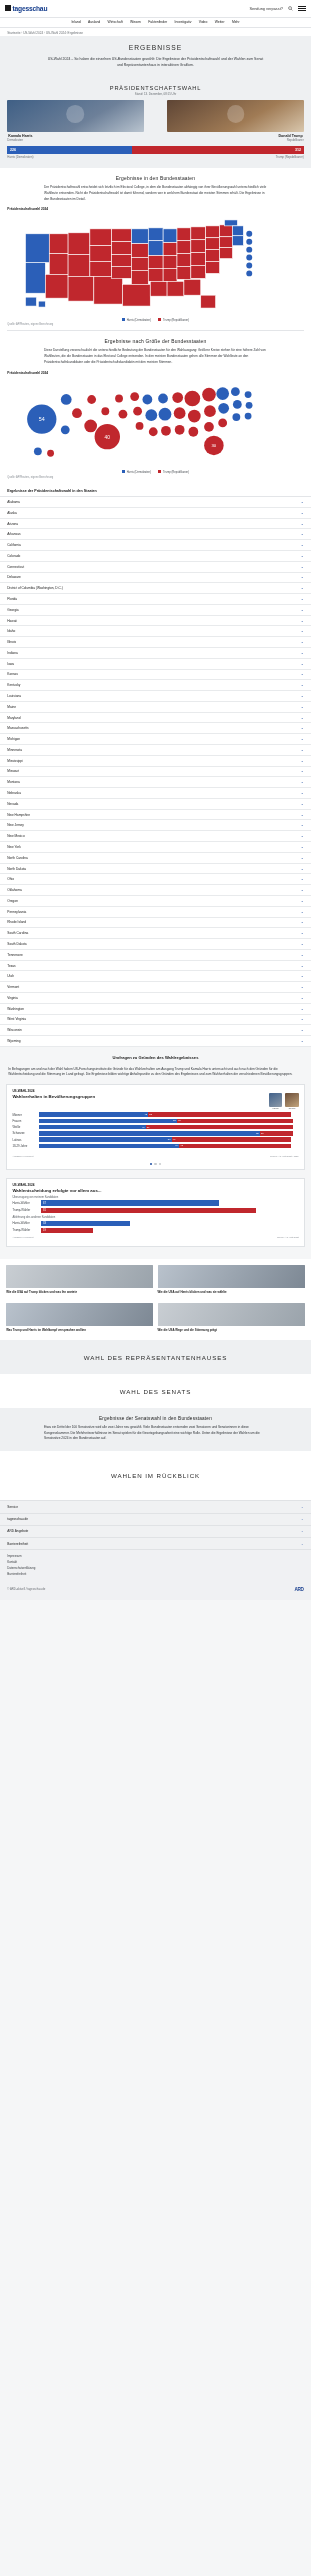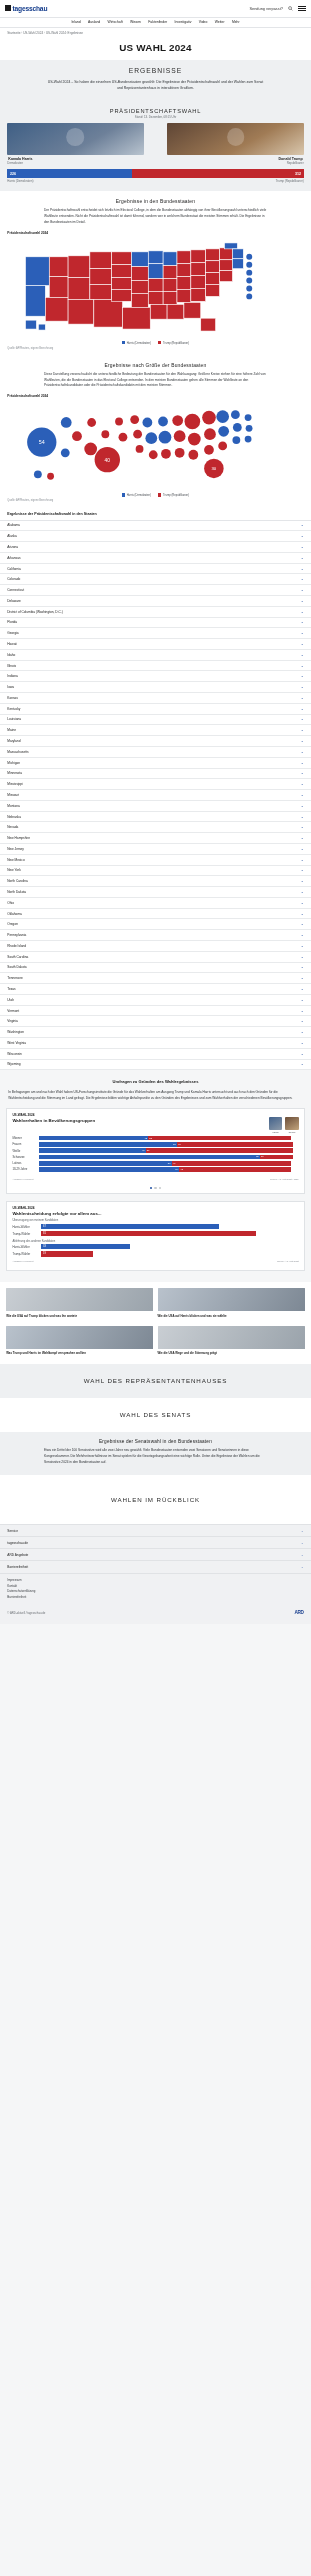--- a/index.html
+++ b/index.html
@@ -247,21 +247,20 @@
     <span>Wetter</span>
     <span>Mehr</span>
   </div>
 
   <div class="breadcrumb">
     <span>Startseite</span>
     <span>US-Wahl 2024</span>
     <span>US-Wahl 2024: Ergebnisse</span>
   </div>
 
-  <div class="page-title">US WAHL 2024</div>
 
   <div class="section-band">
     <h2>ERGEBNISSE</h2>
     <div class="lead">US-Wahl 2024 – So haben die einzelnen US-Bundesstaaten gewählt: Die Ergebnisse der Präsidentschaftswahl und der Wahlen zum Senat und Repräsentantenhaus in interaktiven Grafiken.</div>
   </div>
 
   <div class="pres-wrap">
     <div class="pres-title">PRÄSIDENTSCHAFTSWAHL</div>
     <div class="pres-sub">Stand: 13. Dezember, 08:15 Uhr</div>
     <div class="pres-row">

